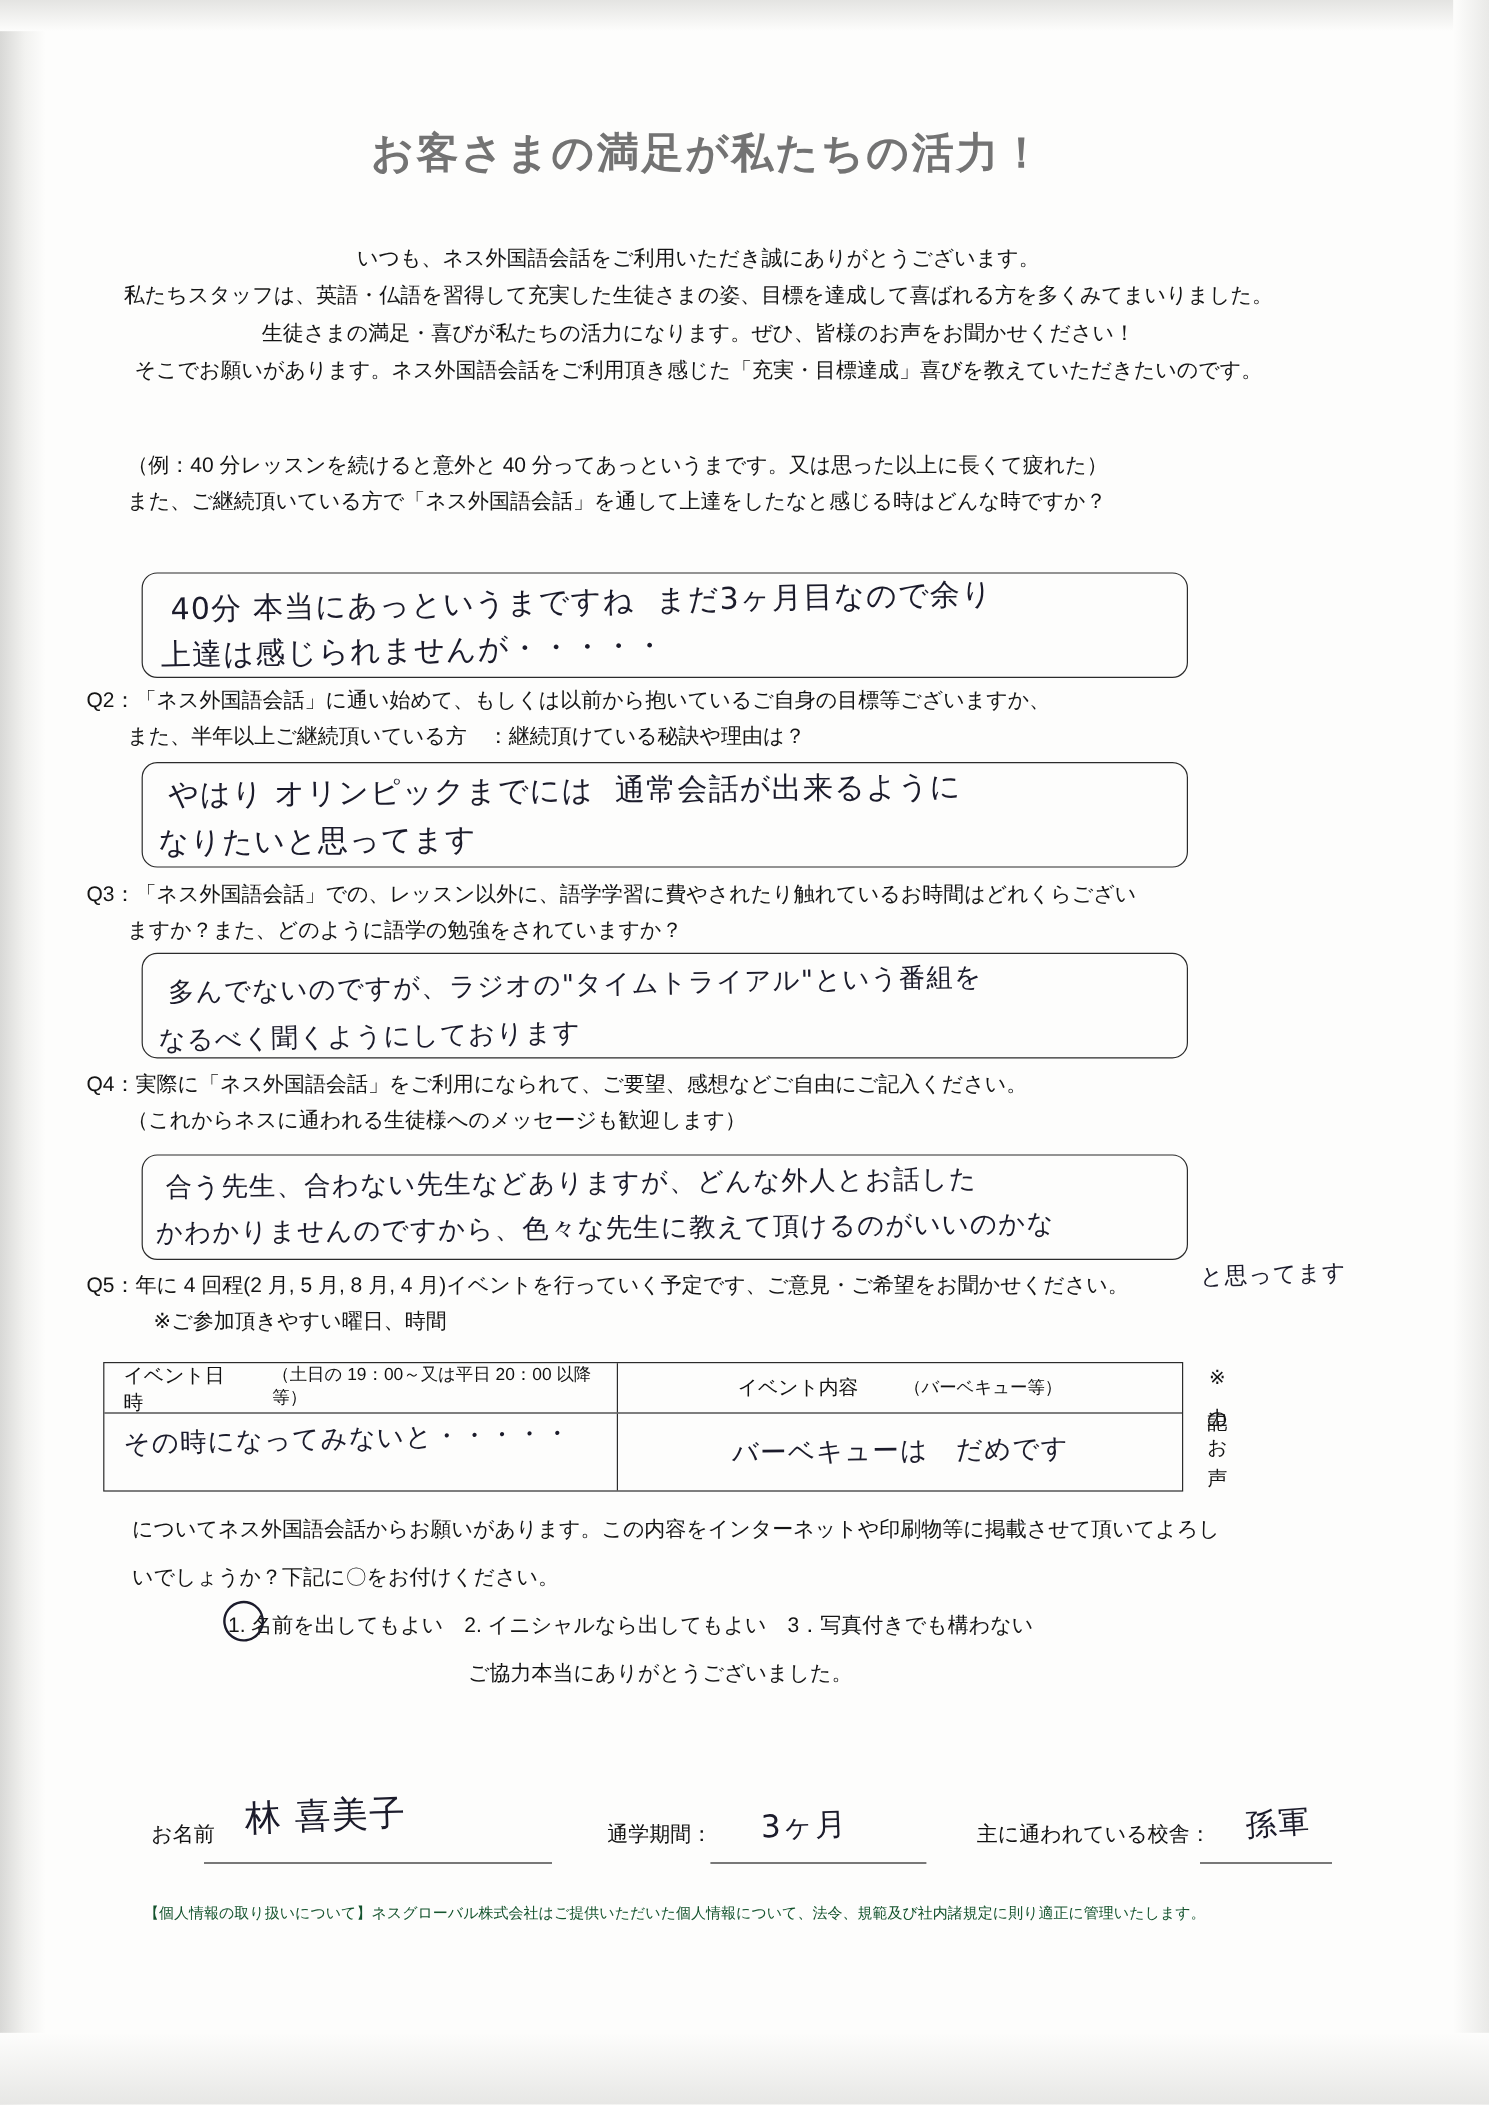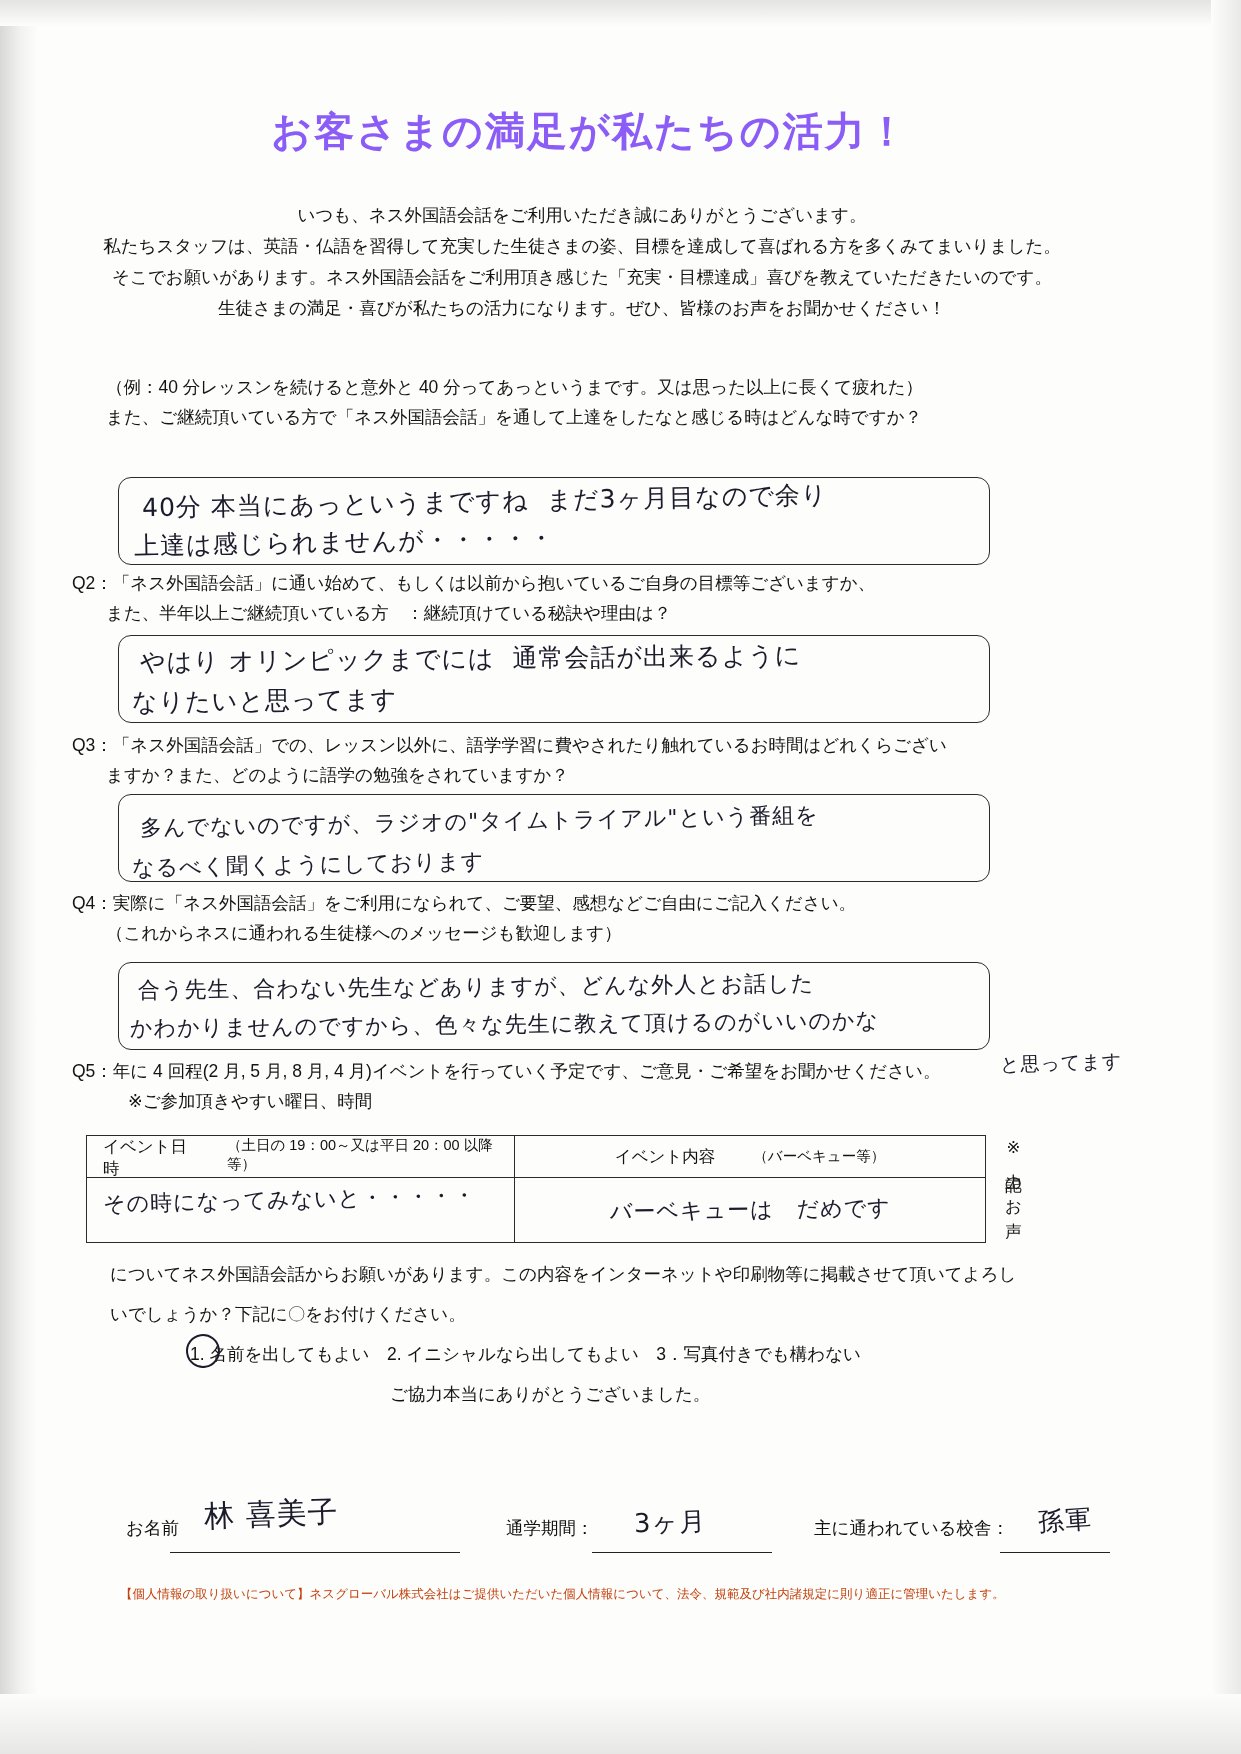--- a/index.html
+++ b/index.html
@@ -49,24 +49,24 @@
     left: 60px;
     top: 0;
     width: 1120px;
     height: 1754px;
   }
   .title {
     position: absolute;
     left: 0; top: 104px;
     width: 1060px;
     text-align: center;
-    font-size: 40px;
+    font-size: 35px;
     font-weight: bold;
     letter-spacing: 2px;
-    color: #8b5cf6;
+    color: #737373;
   }
   .intro {
     position: absolute;
     left: 12px;
     top: 200px;
     width: 1020px;
     font-size: 17.5px;
     line-height: 31px;
     color: #141414;
   }
@@ -168,21 +168,21 @@
     top: 1516px;
     width: 1000px;
     font-size: 17.5px;
   }
   .privacy {
     position: absolute;
     left: 60px;
     top: 1586px;
     width: 980px;
     font-size: 12.5px;
-    color: #c2410c;
+    color: #14532d;
     white-space: nowrap;
   }
   .circle-mark {
     position: absolute;
     width: 30px;
     height: 30px;
     border: 2px solid #1b1b2b;
     border-radius: 50%;
     transform: rotate(-8deg);
   }
@@ -200,22 +200,22 @@
   <div class="scan-edge-right"></div>
   <div class="scan-edge-bottom"></div>
 
   <div class="content">
 
     <div class="title">お客さまの満足が私たちの活力！</div>
 
     <div class="intro">
       <div>いつも、ネス外国語会話をご利用いただき誠にありがとうございます。</div>
       <div>私たちスタッフは、英語・仏語を習得して充実した生徒さまの姿、目標を達成して喜ばれる方を多くみてまいりました。</div>
+      <div>生徒さまの満足・喜びが私たちの活力になります。ぜひ、皆様のお声をお聞かせください！</div>
       <div>そこでお願いがあります。ネス外国語会話をご利用頂き感じた「充実・目標達成」喜びを教えていただきたいのです。</div>
-      <div>生徒さまの満足・喜びが私たちの活力になります。ぜひ、皆様のお声をお聞かせください！</div>
     </div>
 
     <div class="q" style="left:12px; top:372px;">
       <div class="qline indent1">（例：40 分レッスンを続けると意外と 40 分ってあっというまです。又は思った以上に長くて疲れた）</div>
       <div class="qline indent1">また、ご継続頂いている方で「ネス外国語会話」を通して上達をしたなと感じる時はどんな時ですか？</div>
     </div>
     <div class="ansbox" style="left:58px; top:477px; width:870px; height:86px;"></div>
     <div class="hand" style="left:82px; top:478px; width:860px;">40分 本当にあっというまですね  まだ3ヶ月目なので余り</div>
     <div class="hand" style="left:74px; top:516px; width:860px;">上達は感じられませんが・・・・・</div>
 

